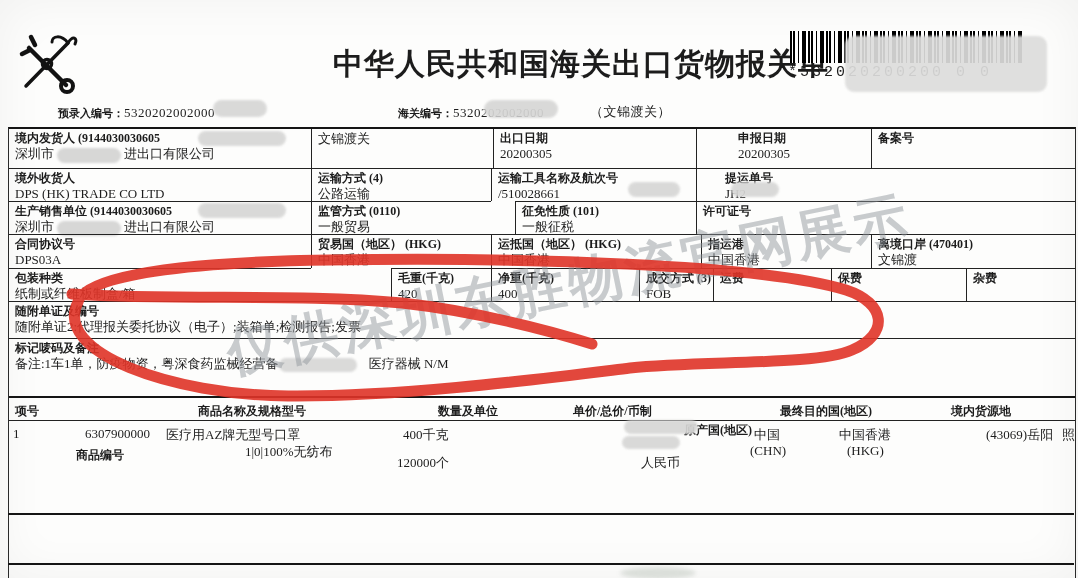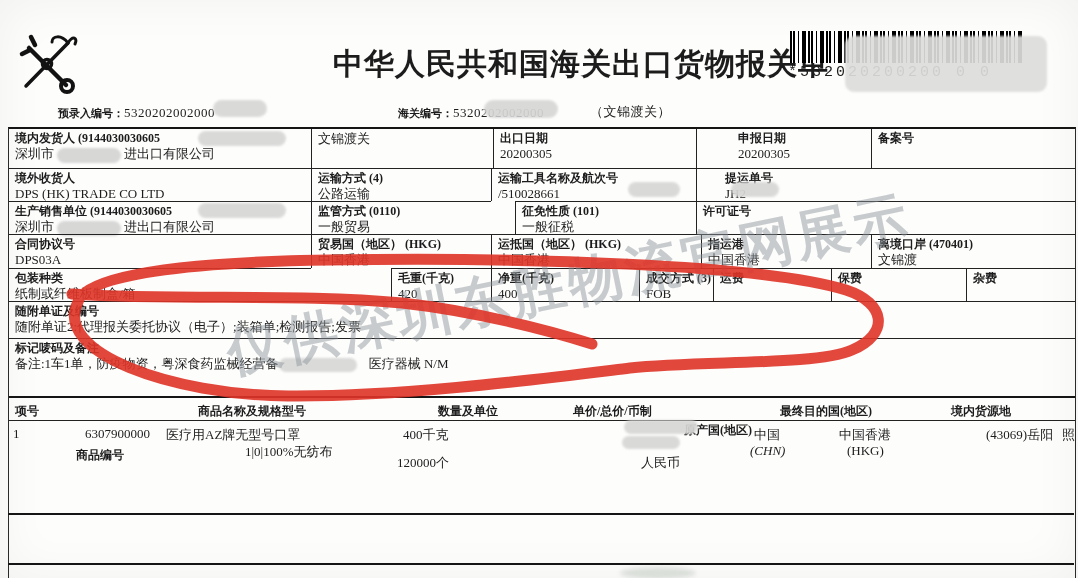--- a/index.html
+++ b/index.html
@@ -200,21 +200,21 @@
 
     <div class="band" style="left:0;top:292px;width:1066px;height:94px;">
       <span class="iv" style="left:4px;top:5px;">1</span>
       <span class="iv" style="left:76px;top:5px;">6307900000</span>
       <span class="iv" style="left:157px;top:5px;">医疗用AZ牌无型号口罩</span>
       <span class="iv" style="left:236px;top:22px;">1|0|100%无纺布</span>
       <span class="iv" style="left:394px;top:5px;">400千克</span>
       <span class="iv" style="left:388px;top:33px;">120000个</span>
       <span class="iv" style="left:632px;top:33px;">人民币</span>
       <span class="iv" style="left:745px;top:5px;">中国</span>
-      <span class="iv" style="left:741px;top:22px;font-style:italic;">(CHN)</span>
+      <span class="iv" style="left:741px;top:22px;">(CHN)</span>
       <span class="iv" style="left:830px;top:5px;">中国香港</span>
       <span class="iv" style="left:838px;top:22px;">(HKG)</span>
       <span class="iv" style="left:977px;top:5px;">(43069)岳阳</span>
       <span class="iv" style="left:1053px;top:5px;">照</span>
     </div>
   </div>
 
   <div class="hline" style="top:513px;"></div>
   <div class="hline" style="top:563px;"></div>
 

